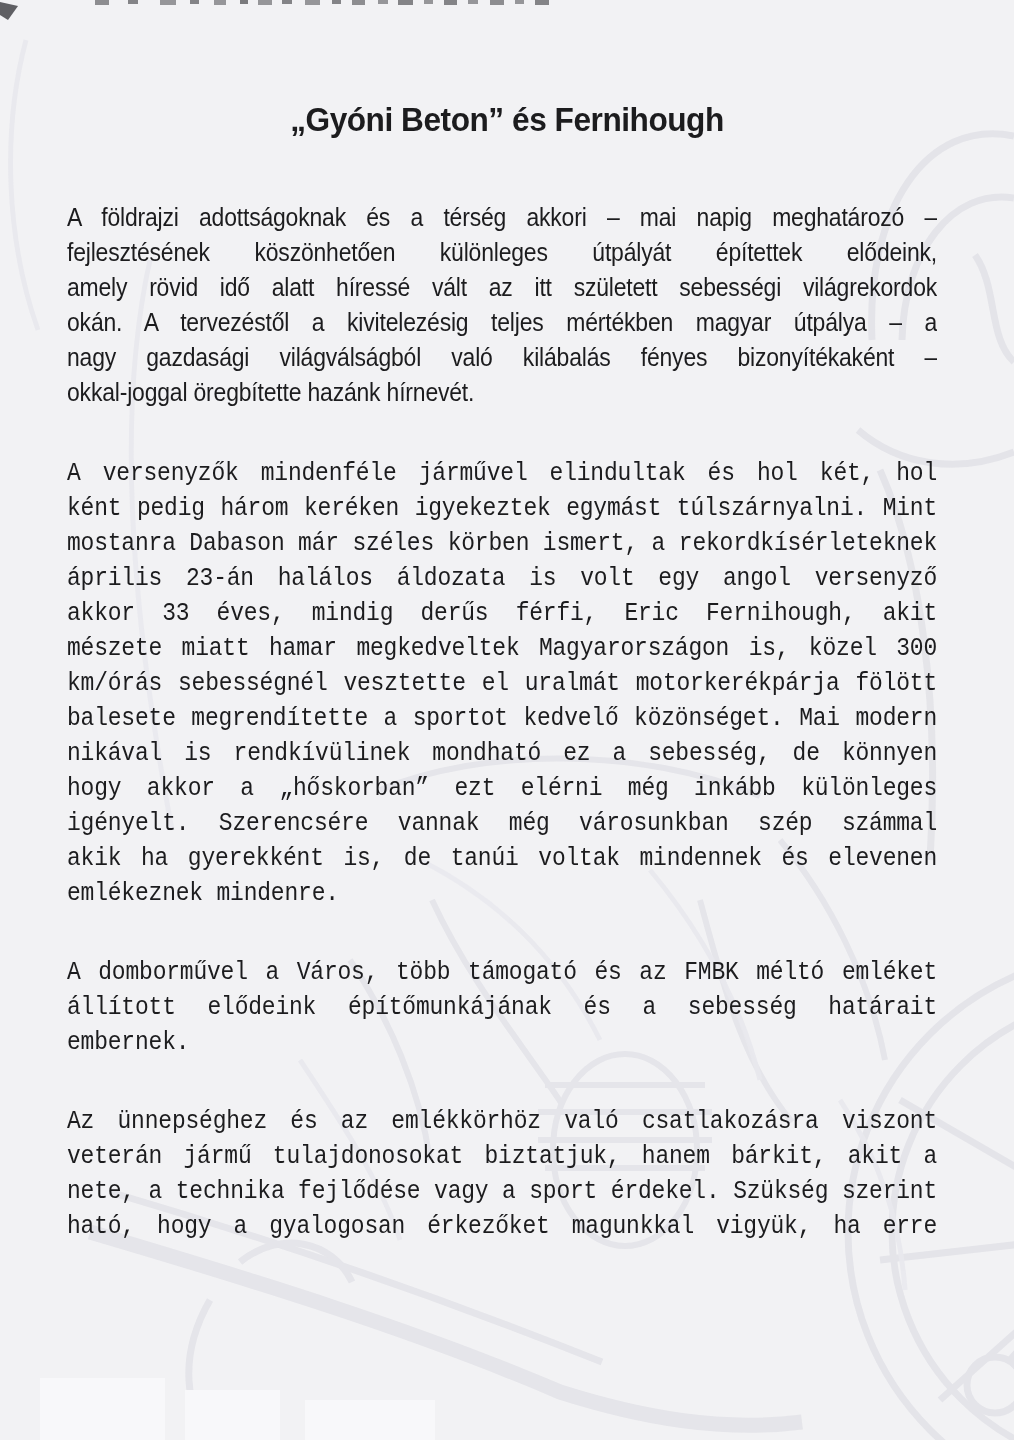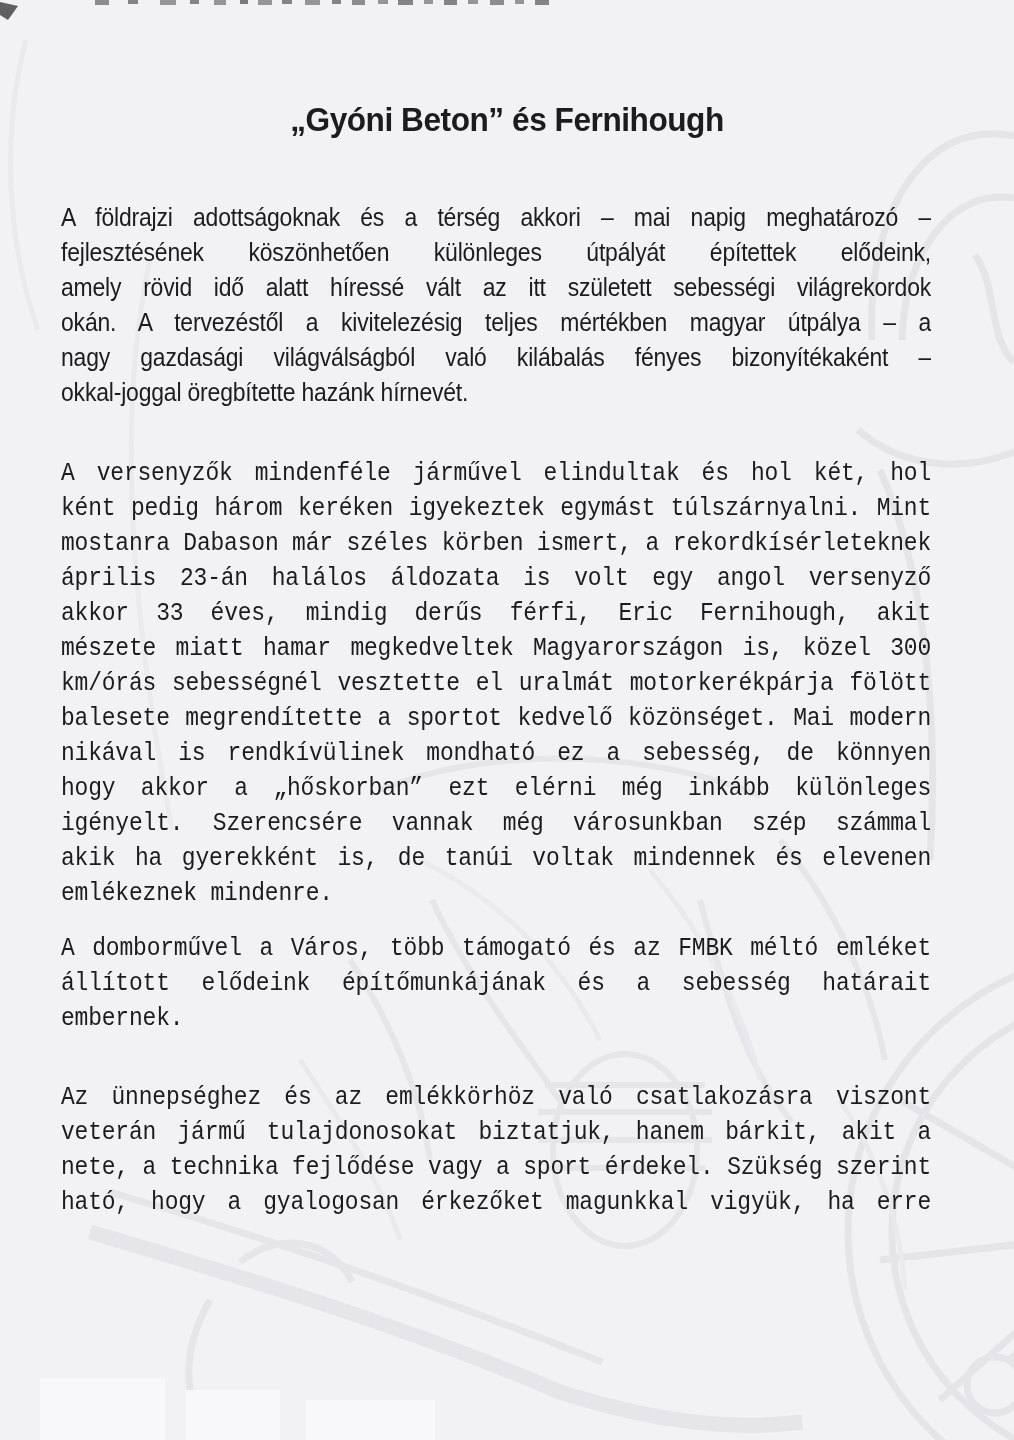--- a/index.html
+++ b/index.html
@@ -31,25 +31,25 @@
     text-align:center;
     font-size:34px;line-height:50px;
     font-weight:600;
     letter-spacing:-0.5px;
     transform:scaleX(0.93);
     transform-origin:50% 50%;
     white-space:nowrap;
   }
   .body-paragraphs{
     position:absolute;
-    top:200px;left:61px;width:870px;
+    top:200px;left:67px;width:870px;
   }
   .para{width:870px;}
   .para + .para{margin-top:46px;font-family:Liberation Mono, monospace;}
-  .para:nth-of-type(3){margin-top:20px;}
+  .para:nth-of-type(3){margin-top:44px;}
   .para:nth-of-type(4){margin-top:44px;}
   .line{
     width:986px;
     height:35px;
     line-height:35px;
     font-size:26px;
     letter-spacing:-0.2px;
     text-align:justify;
     text-align-last:justify;
     transform:scaleX(0.8824);

